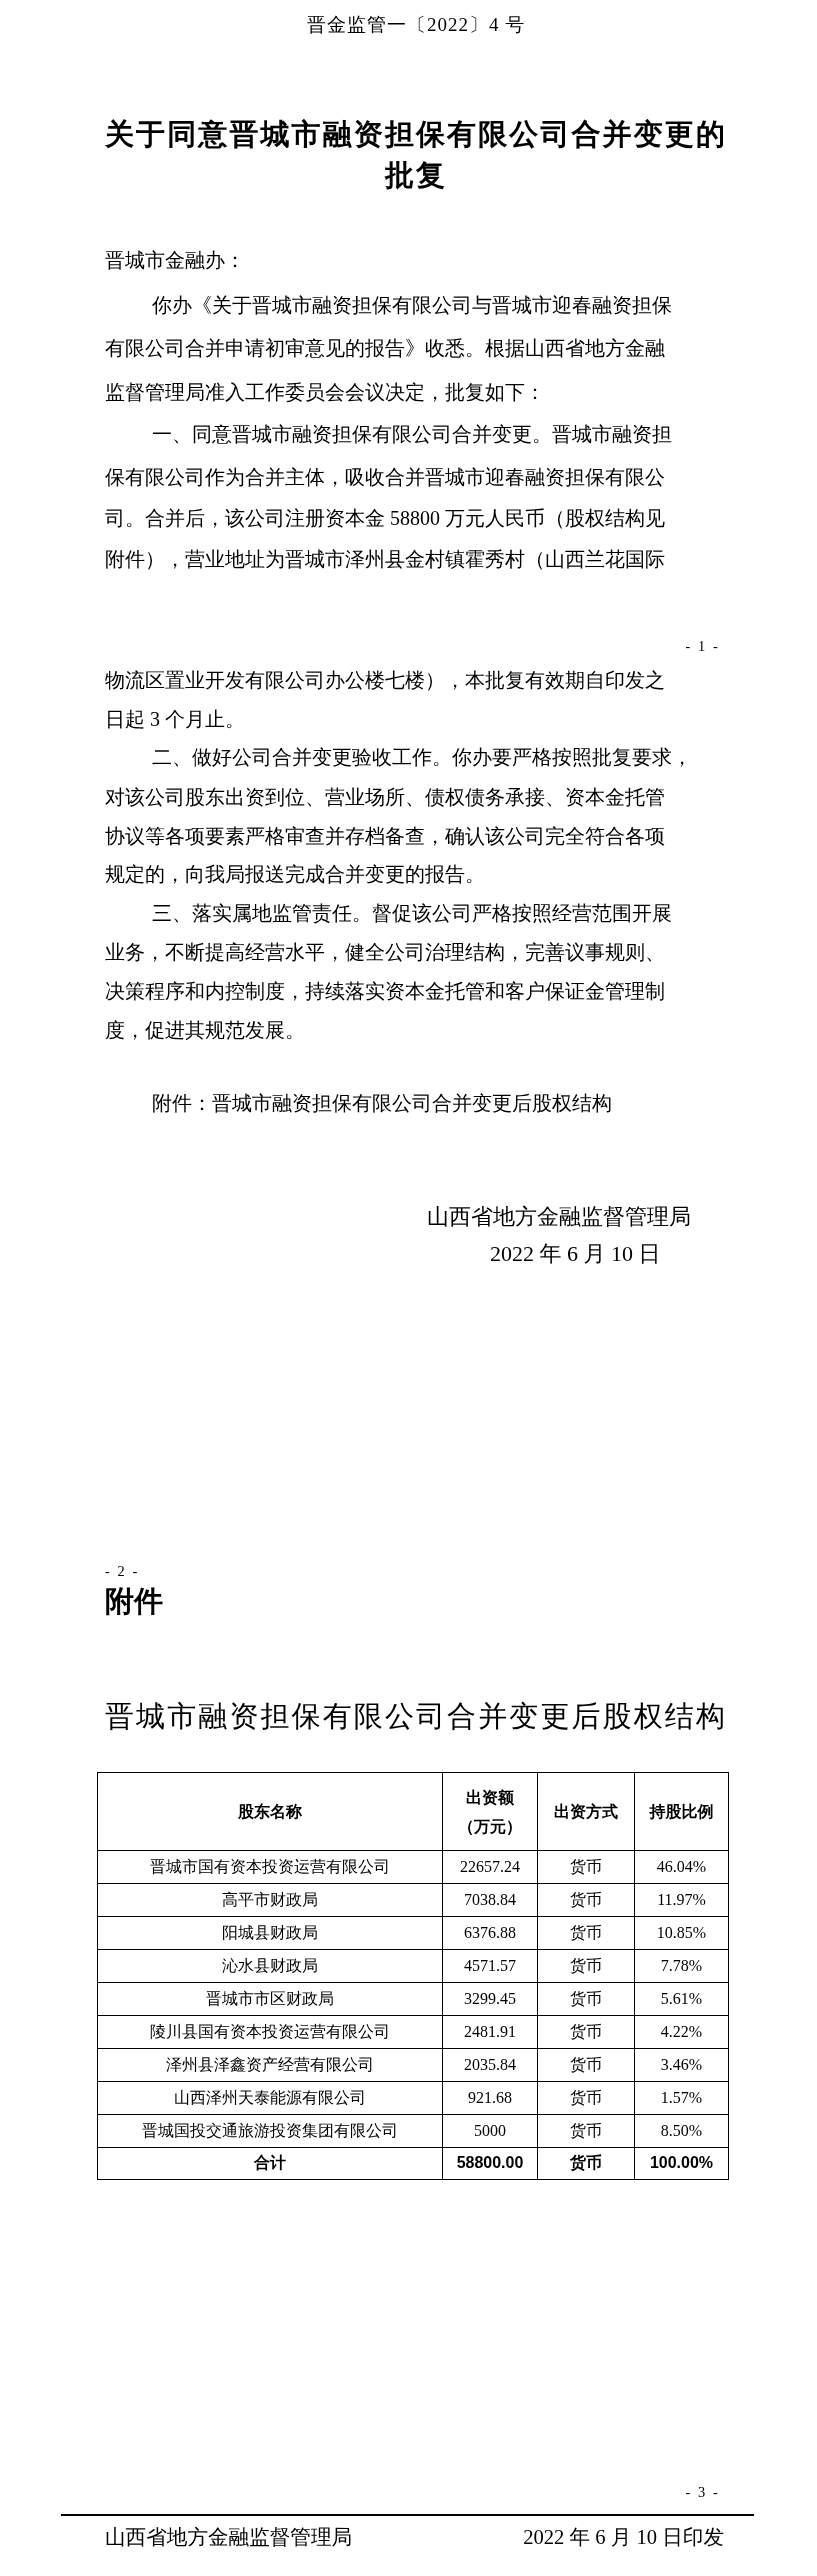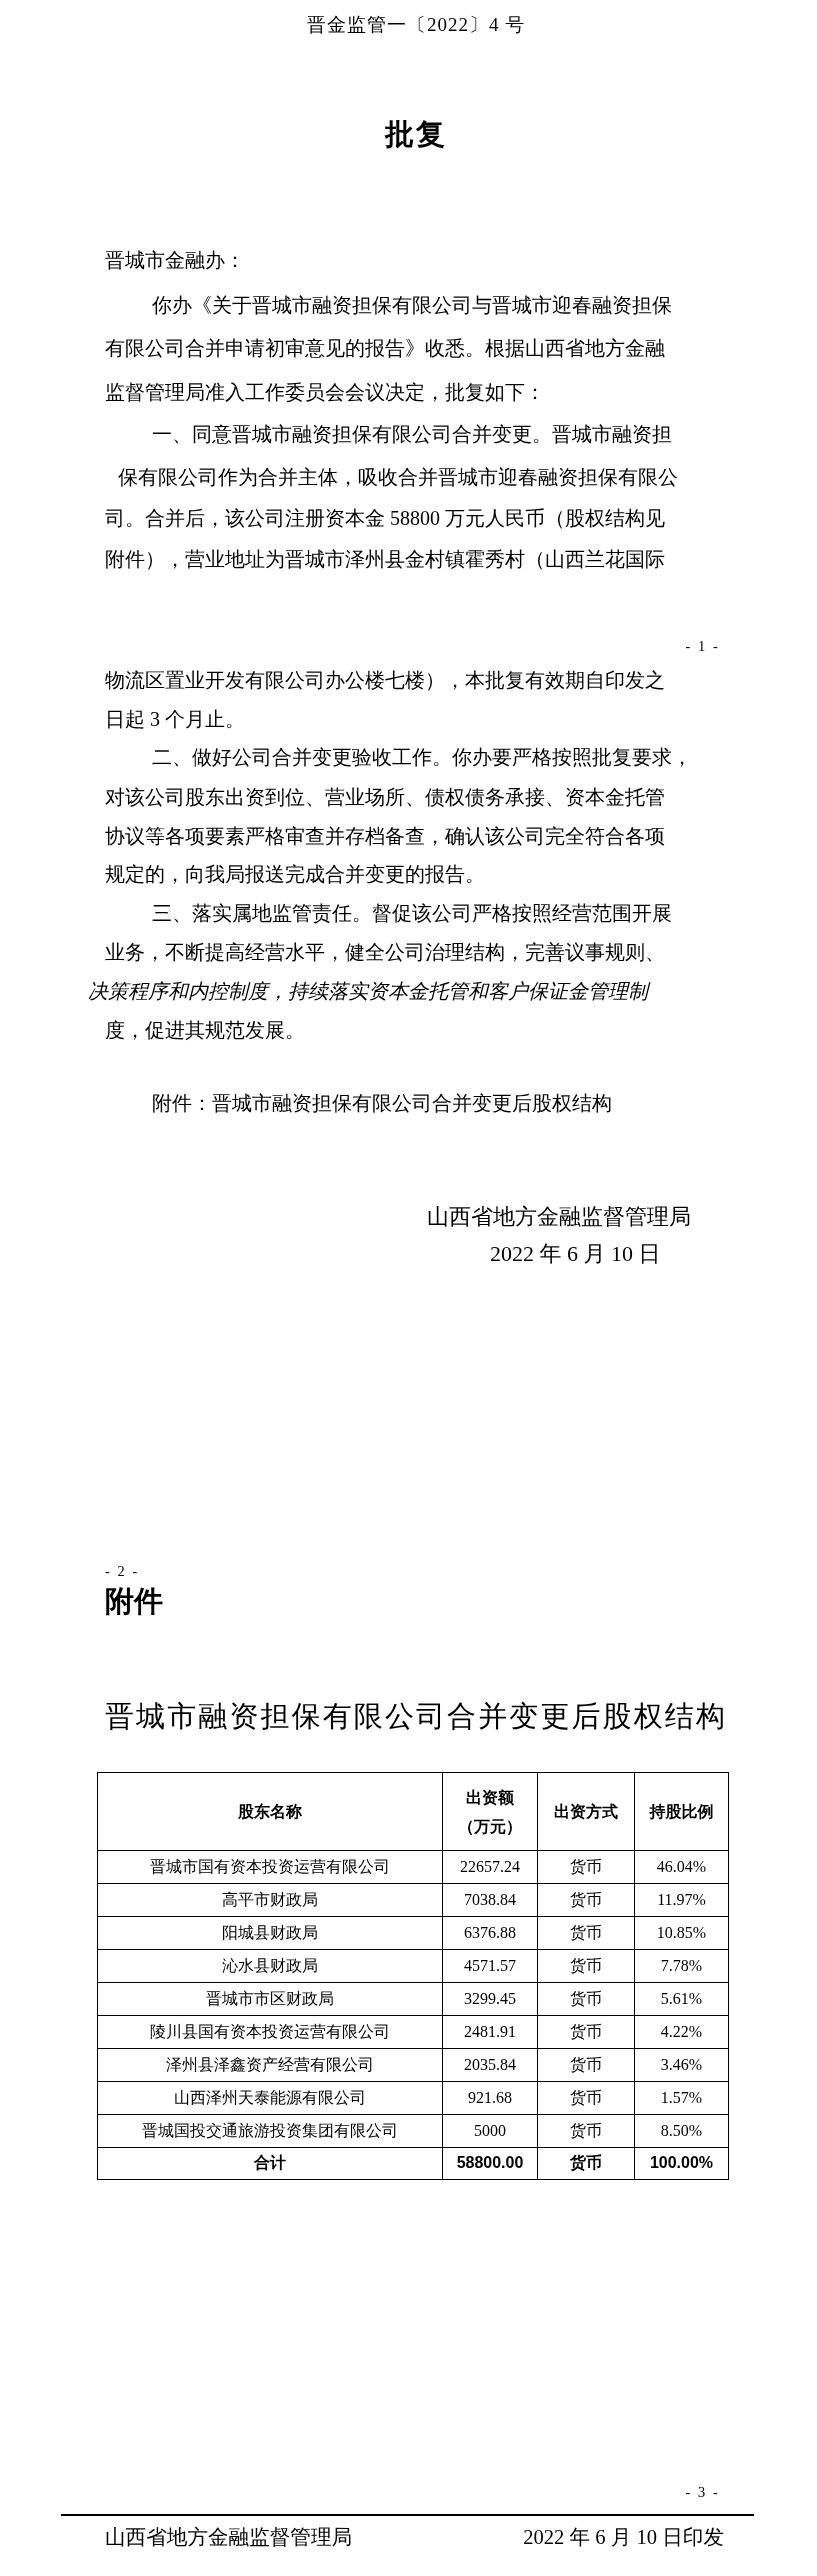--- a/index.html
+++ b/index.html
@@ -136,41 +136,42 @@
   }
 </style>
 </head>
 <body>
 
 <div class="canvas">
 
   <div class="doc-number">晋金监管一〔2022〕4 号</div>
 
   <div class="doc-title">
+    <div>关于同意晋城市融资担保有限公司合并变更的</div>
     <div>批复</div>
   </div>
 
   <div>
       <div class="body-line" style="left: 105px; top: 260px;">晋城市金融办：</div>
       <div class="body-line" style="left: 152px; top: 305px;">你办《关于晋城市融资担保有限公司与晋城市迎春融资担保</div>
       <div class="body-line" style="left: 105px; top: 348px;">有限公司合并申请初审意见的报告》收悉。根据山西省地方金融</div>
       <div class="body-line" style="left: 105px; top: 392px;">监督管理局准入工作委员会会议决定，批复如下：</div>
       <div class="body-line" style="left: 152px; top: 434px;">一、同意晋城市融资担保有限公司合并变更。晋城市融资担</div>
-      <div class="body-line" style="left: 118px; top: 477px;">保有限公司作为合并主体，吸收合并晋城市迎春融资担保有限公</div>
+      <div class="body-line" style="left: 105px; top: 477px;">保有限公司作为合并主体，吸收合并晋城市迎春融资担保有限公</div>
       <div class="body-line" style="left: 105px; top: 518px;">司。合并后，该公司注册资本金 58800 万元人民币（股权结构见</div>
       <div class="body-line" style="left: 105px; top: 559px;">附件），营业地址为晋城市泽州县金村镇霍秀村（山西兰花国际</div>
       <div class="body-line" style="left: 105px; top: 680px;">物流区置业开发有限公司办公楼七楼），本批复有效期自印发之</div>
       <div class="body-line" style="left: 105px; top: 719px;">日起 3 个月止。</div>
       <div class="body-line" style="left: 152px; top: 757px;">二、做好公司合并变更验收工作。你办要严格按照批复要求，</div>
       <div class="body-line" style="left: 105px; top: 797px;">对该公司股东出资到位、营业场所、债权债务承接、资本金托管</div>
       <div class="body-line" style="left: 105px; top: 836px;">协议等各项要素严格审查并存档备查，确认该公司完全符合各项</div>
       <div class="body-line" style="left: 105px; top: 874px;">规定的，向我局报送完成合并变更的报告。</div>
       <div class="body-line" style="left: 152px; top: 913px;">三、落实属地监管责任。督促该公司严格按照经营范围开展</div>
       <div class="body-line" style="left: 105px; top: 952px;">业务，不断提高经营水平，健全公司治理结构，完善议事规则、</div>
-      <div class="body-line" style="left: 88px; top: 991px; font-style: italic;">决策程序和内控制度，持续落实资本金托管和客户保证金管理制</div>
+      <div class="body-line" style="left: 105px; top: 991px;">决策程序和内控制度，持续落实资本金托管和客户保证金管理制</div>
       <div class="body-line" style="left: 105px; top: 1030px;">度，促进其规范发展。</div>
       <div class="body-line" style="left: 152px; top: 1103px;">附件：晋城市融资担保有限公司合并变更后股权结构</div>
     </div>
 
   <div class="sig-line" style="left: 427px; top: 1216px;">山西省地方金融监督管理局</div>
   <div class="sig-line" style="left: 490px; top: 1253px;">2022 年 6 月 10 日</div>
 
   <div>
       <div class="page-marker" style="right: 98px; top: 646px;">- 1 -</div>
       <div class="page-marker" style="left: 105px; top: 1571px;">- 2 -</div>

